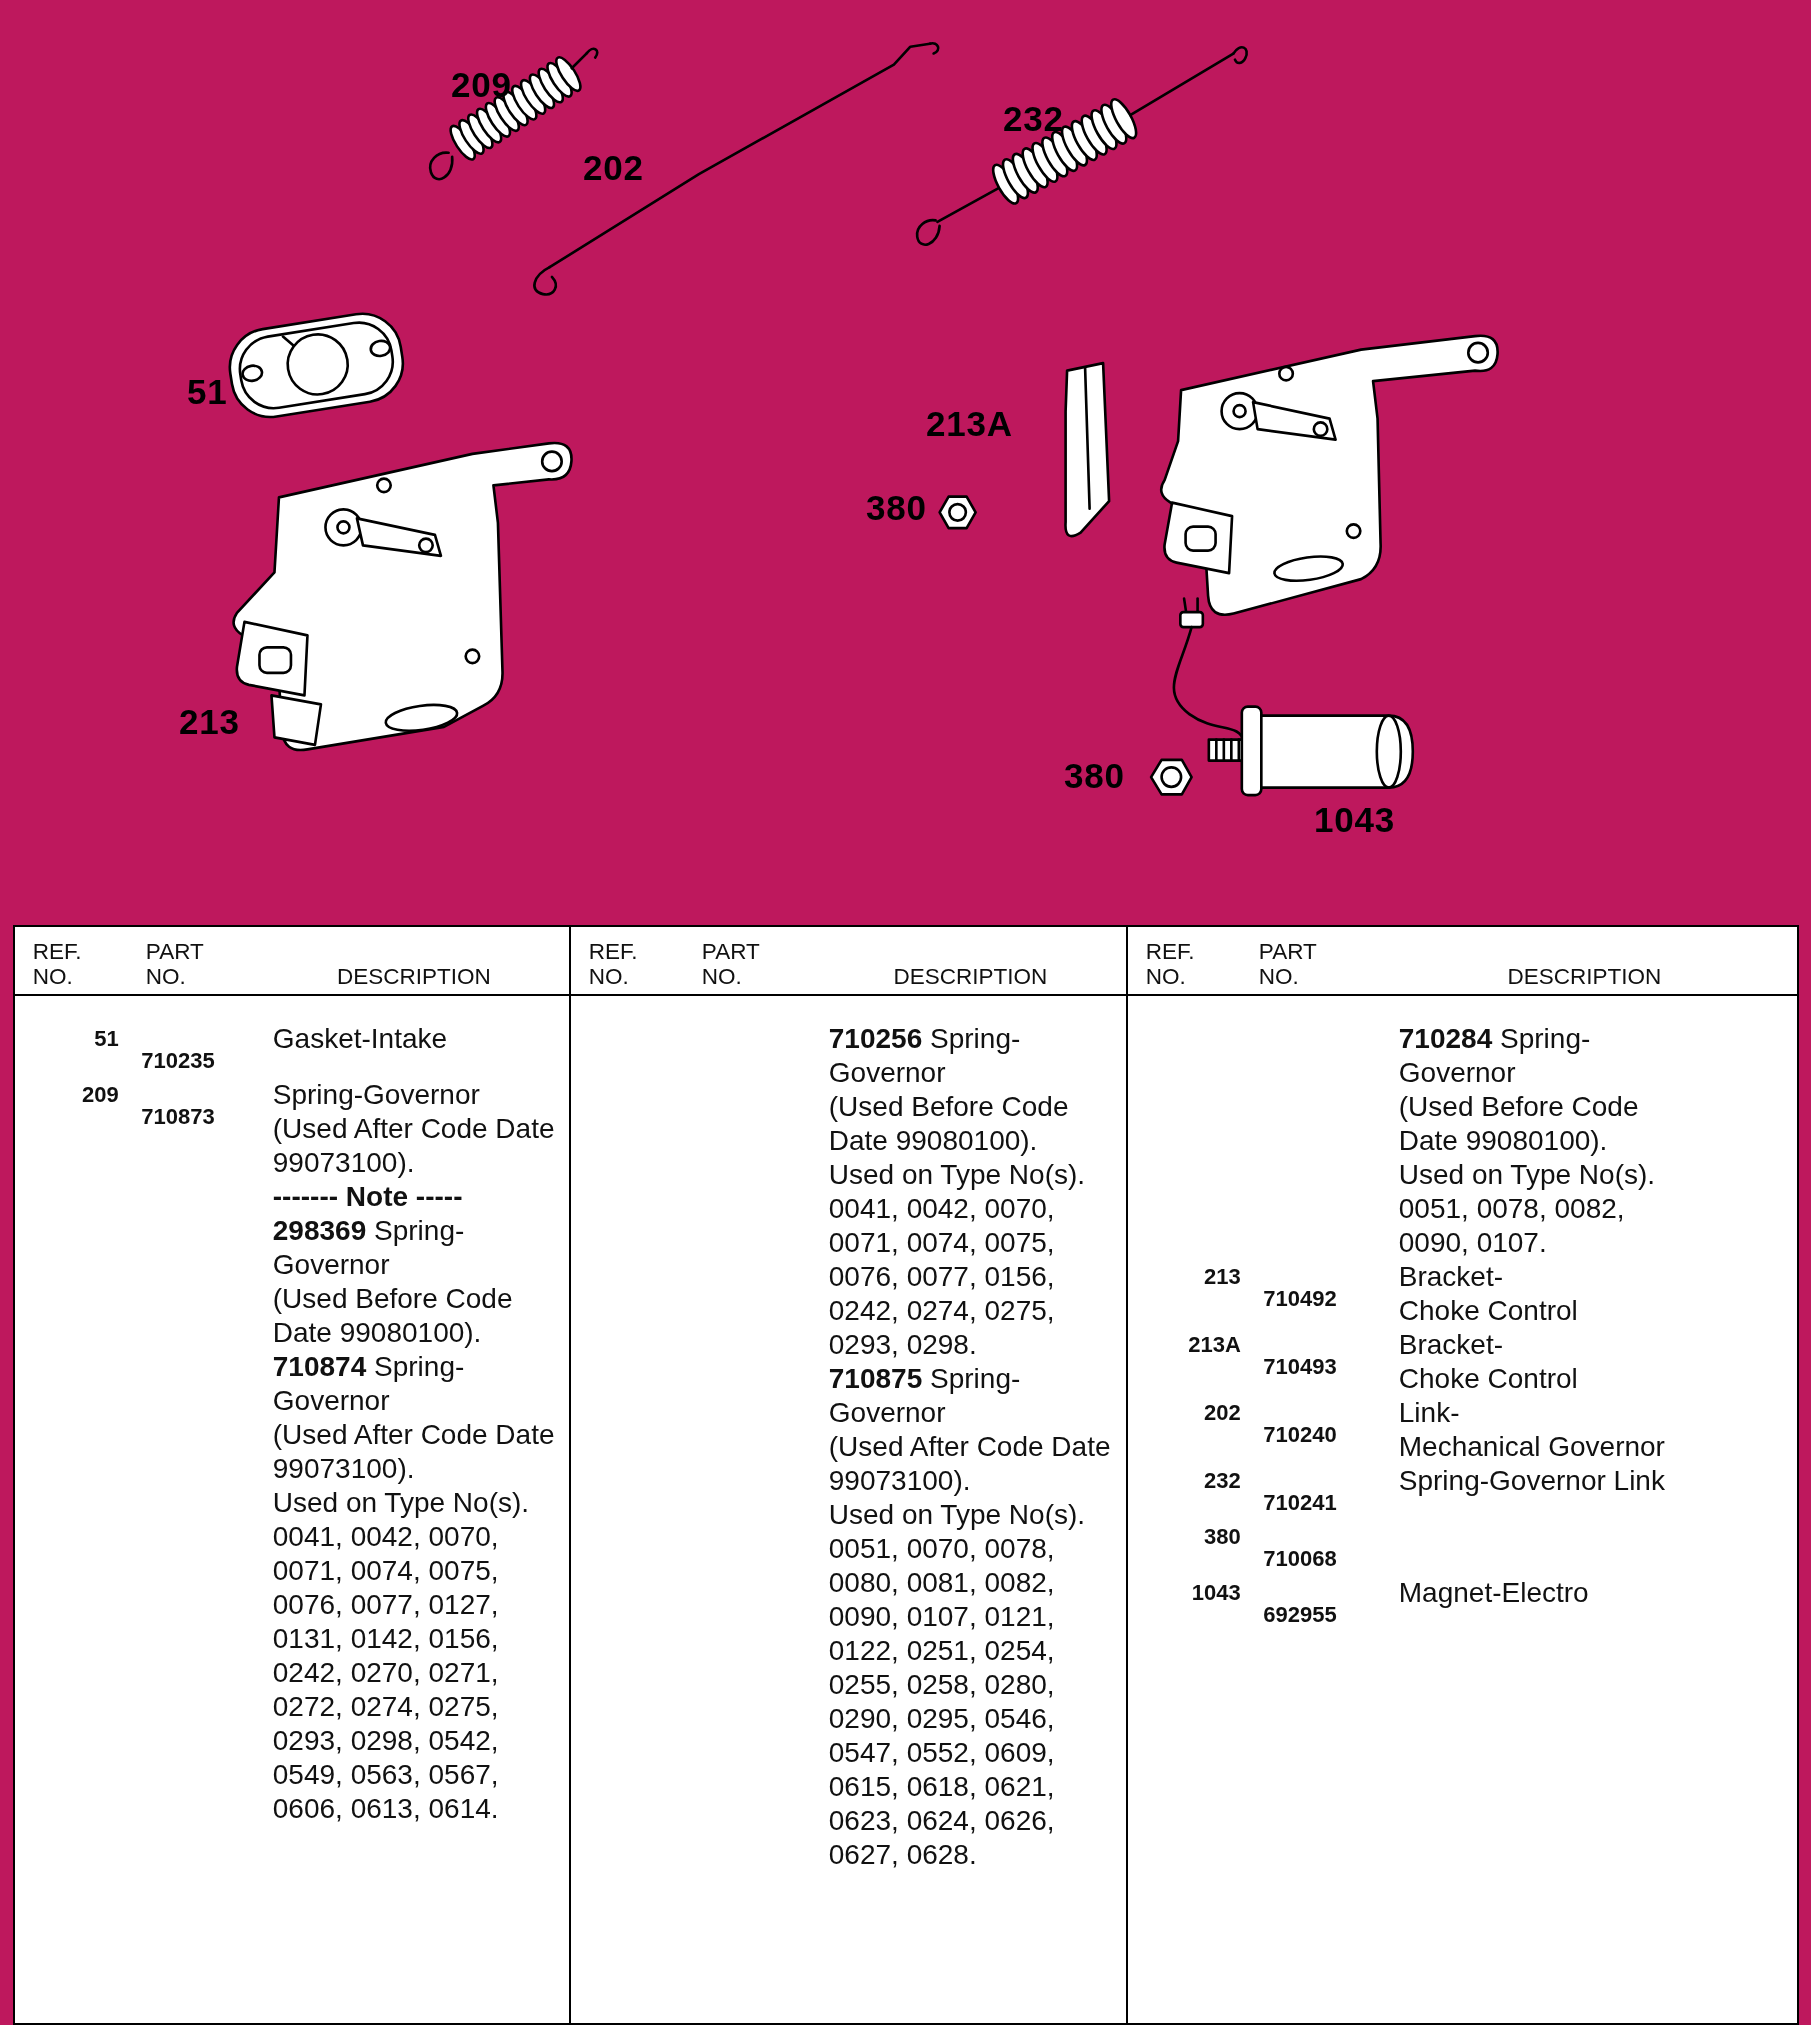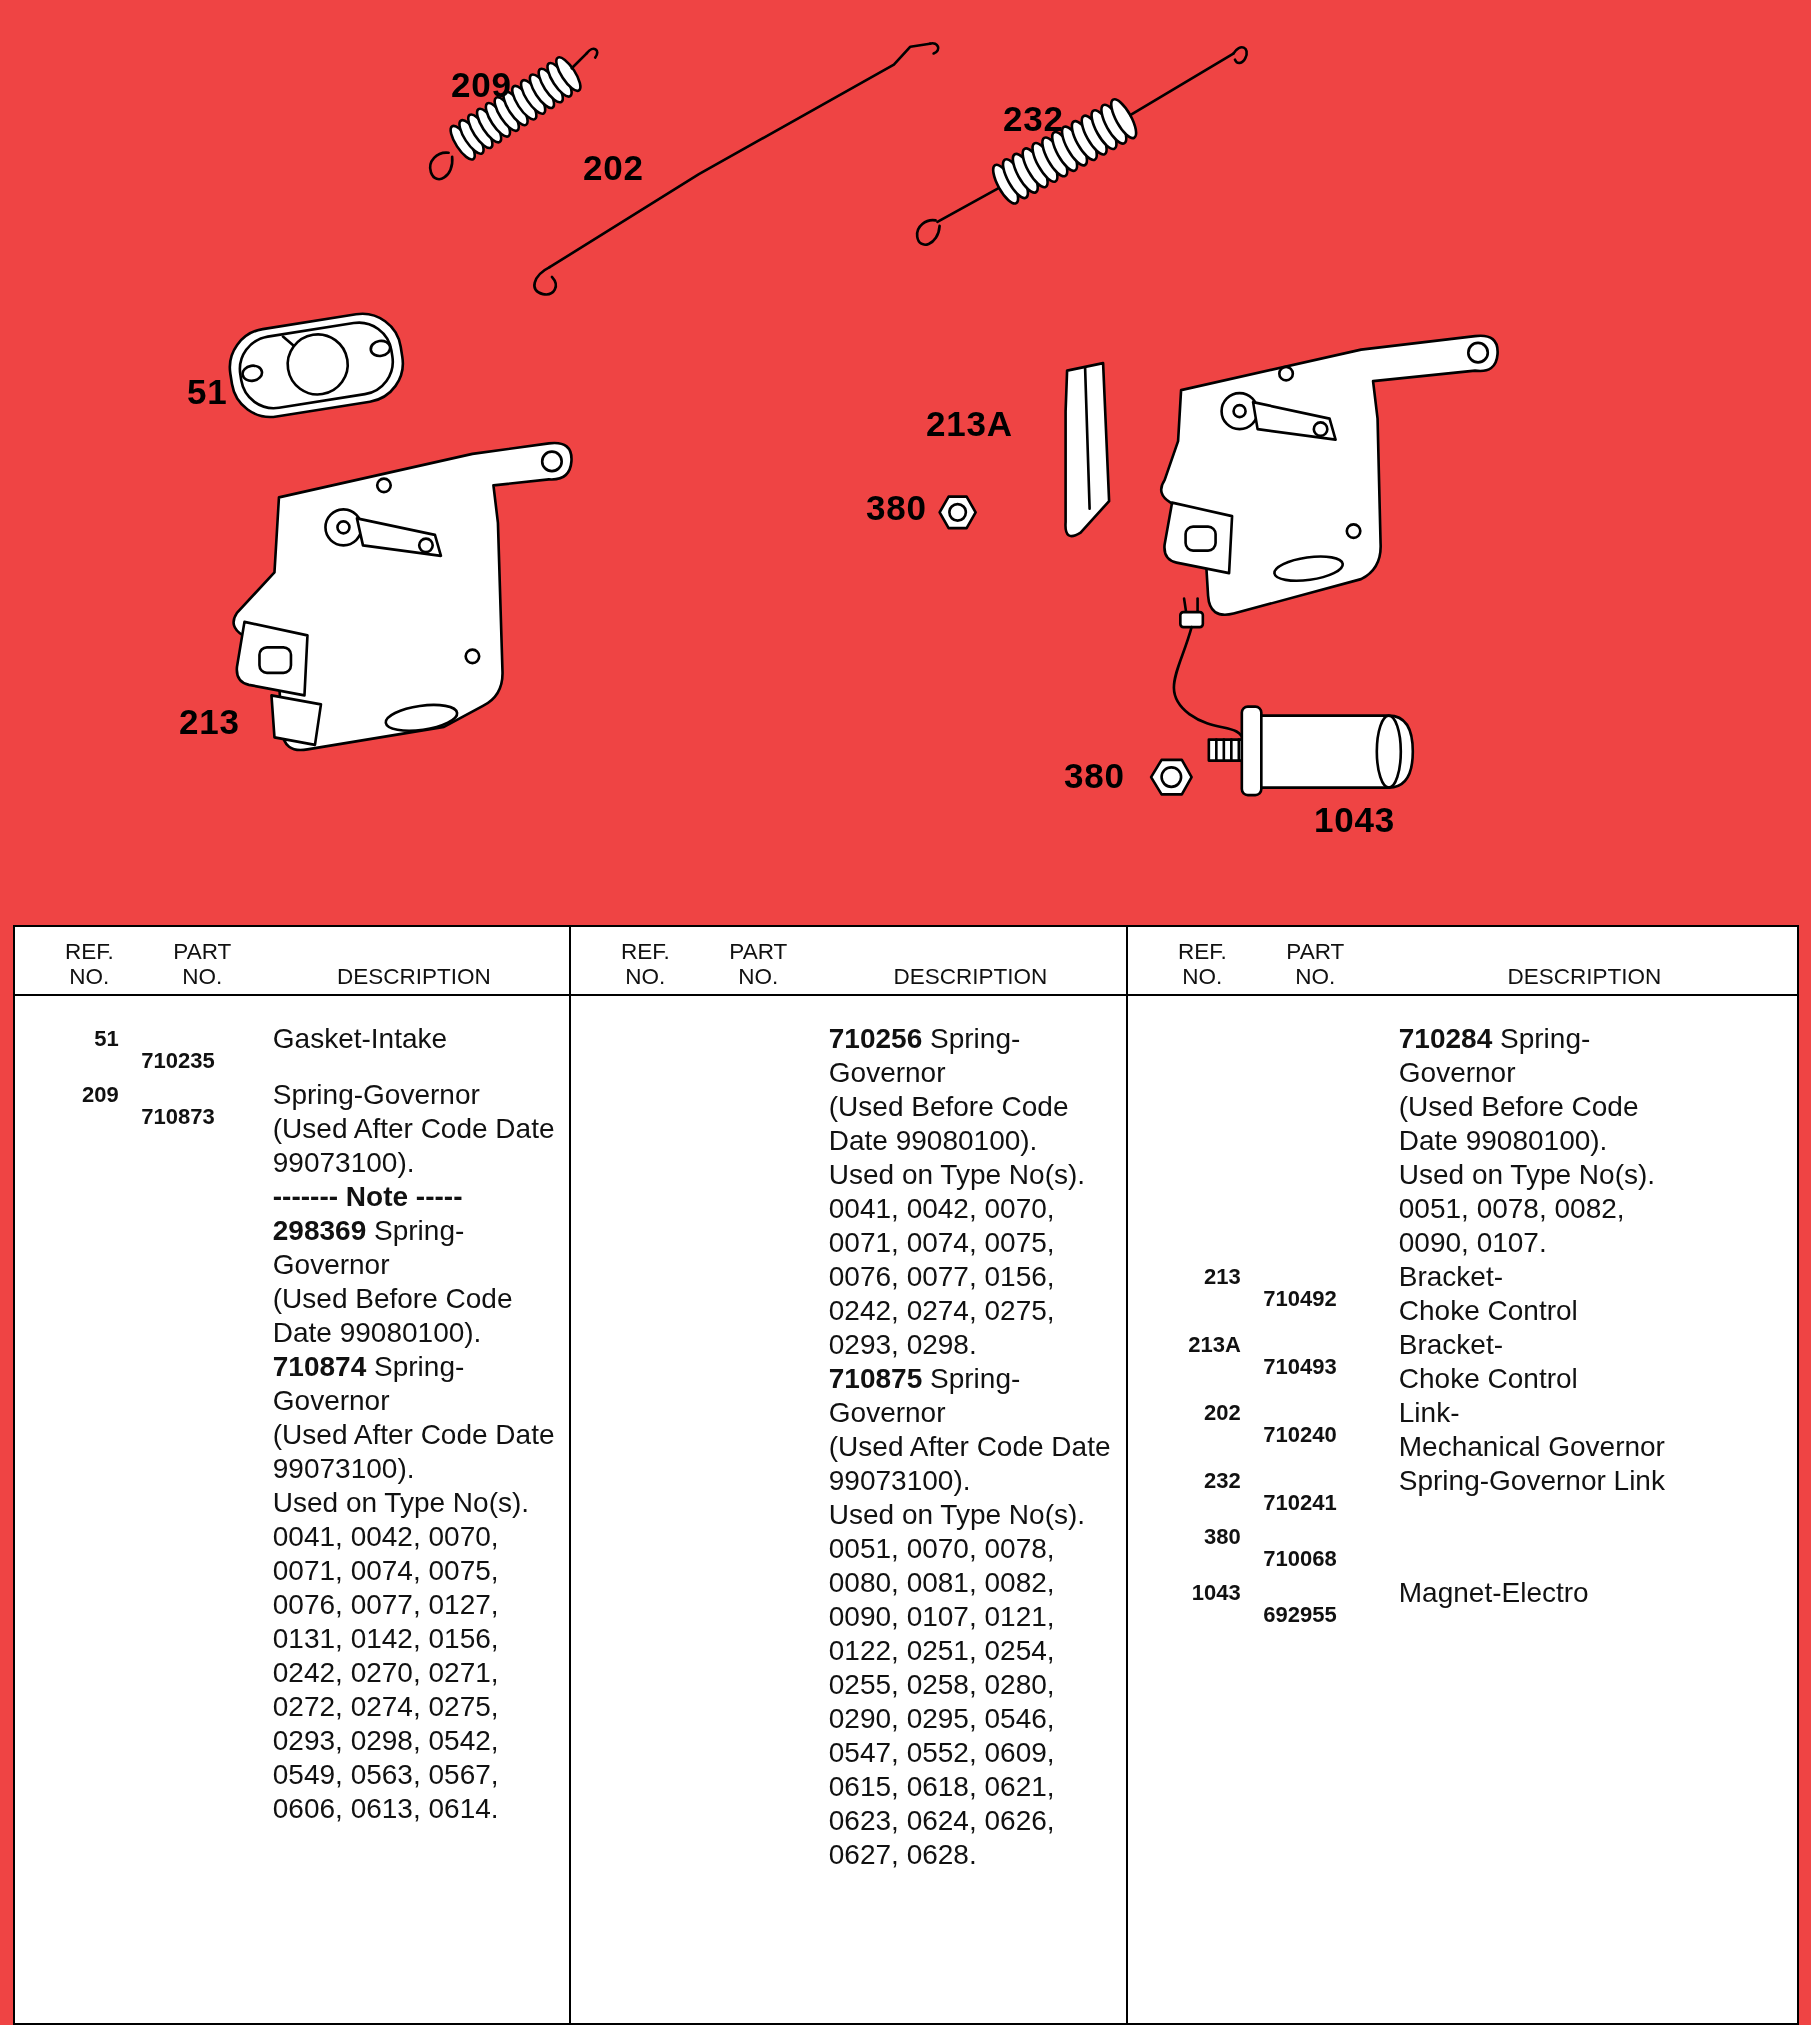--- a/index.html
+++ b/index.html
@@ -1,20 +1,20 @@
 <!DOCTYPE html>
 <html style="font-size:12px"><head>
 <meta charset="utf-8">
 <style>
   html,body{margin:0;padding:0;background:#fff;}
   .page{
     position:relative;
     width:1811px;
     height:2025px;
-    background:#ef4444;
+    background:#be185d;
     font-family:"Liberation Sans", sans-serif;
     color:#111;
     overflow:hidden;
   }
   
   .diagram{position:absolute;left:0;top:0;width:1811px;height:925px;}
   .diagram svg{position:absolute;left:0;top:0;}
   .dlabel{
     position:absolute;
     font-size:35px;
@@ -50,21 +50,21 @@
     height:69px;
     border-bottom:2.3px solid #000;
     display:grid;
     grid-template-columns:113px 113px 1fr;
     padding-left:18px;
     box-sizing:border-box;
     align-items:end;
     padding-bottom:4.5px;
     font-size:22.5px;
   }
-  .h-ref,.h-part{text-align:center;line-height:25.5px;}
+  .h-ref,.h-part{line-height:25.5px;}
   .h-desc{text-align:center;line-height:25.5px;}
   .tbody{padding-top:25.5px;}
   .entry{
     display:grid;
     grid-template-columns:86px 109px 1fr;
     column-gap:22.5px;
     padding-left:18px;
   }
   .tcol:nth-child(3) .entry{padding-left:27px;grid-template-columns:86px 113px 1fr;}
   .c-ref{font-weight:700;text-align:right;font-size:22px;line-height:34px;}

